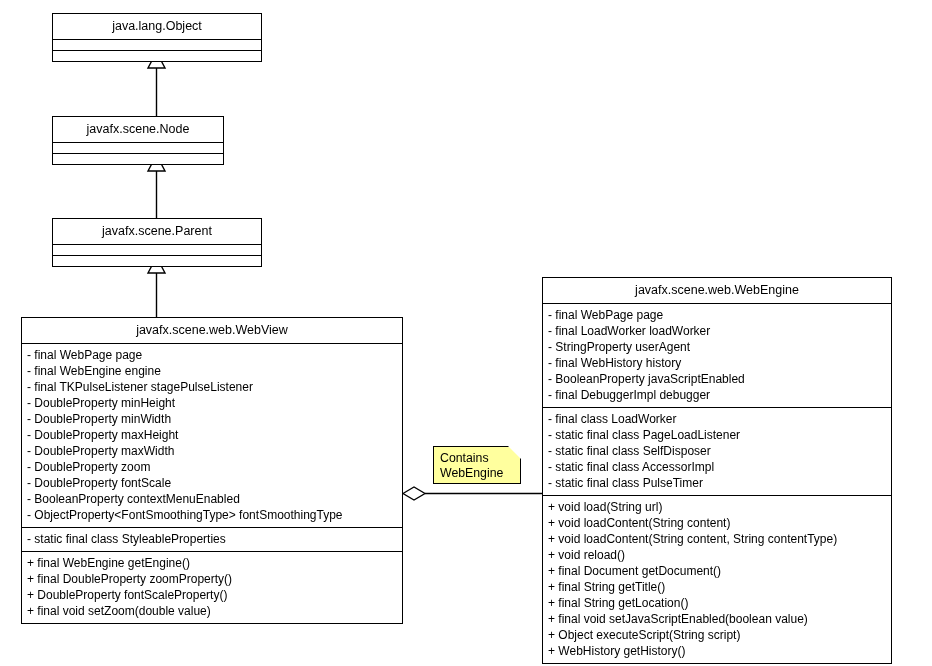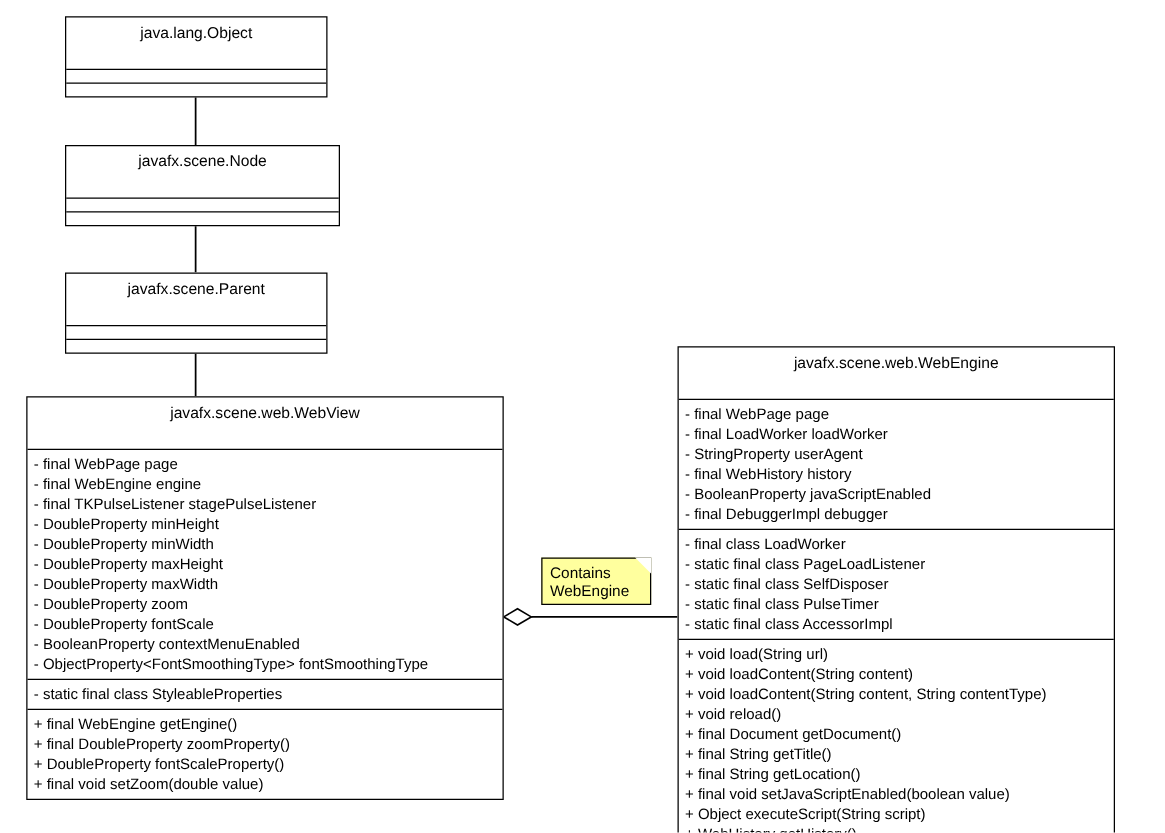--- a/index.html
+++ b/index.html
@@ -26,21 +26,21 @@
     position: absolute;
     box-sizing: border-box;
     border: 1px solid #000000;
     background: #ffffff;
     z-index: 3;
   }
   .uml-title {
     text-align: center;
     font-size: 12.5px;
     line-height: 14px;
-    padding: 5px 4px 22px 4px;
+    padding: 5px 4px 6px 4px;
     border-bottom: 1px solid #000000;
     white-space: nowrap;
   }
   .uml-compartment {
     border-bottom: 1px solid #000000;
     padding: 3px 5px 4px 5px;
   }
   .uml-compartment.last {
     border-bottom: none;
   }
@@ -120,21 +120,21 @@
     <polygon points="403,493.5 414,487 425,493.5 414,500" fill="#ffffff" stroke="#000" stroke-width="1.3"></polygon>
   </g>
 </svg>
 
 <div class="uml-class" id="cls-object" style="left: 52px; top: 13px; width: 210px;">
   <div class="uml-title">java.lang.Object</div>
   <div class="uml-compartment empty"></div>
   <div class="uml-compartment empty last"></div>
 </div>
 
-<div class="uml-class" id="cls-node" style="left: 52px; top: 116px; width: 220px;">
+<div class="uml-class" id="cls-node" style="left: 52px; top: 116px; width: 172px;">
   <div class="uml-title">javafx.scene.Node</div>
   <div class="uml-compartment empty"></div>
   <div class="uml-compartment empty last"></div>
 </div>
 
 <div class="uml-class" id="cls-parent" style="left: 52px; top: 218px; width: 210px;">
   <div class="uml-title">javafx.scene.Parent</div>
   <div class="uml-compartment empty"></div>
   <div class="uml-compartment empty last"></div>
 </div>
@@ -172,22 +172,22 @@
       <div class="uml-row">- final LoadWorker loadWorker</div>
       <div class="uml-row">- StringProperty userAgent</div>
       <div class="uml-row">- final WebHistory history</div>
       <div class="uml-row">- BooleanProperty javaScriptEnabled</div>
       <div class="uml-row">- final DebuggerImpl debugger</div>
     </div>
   <div class="uml-compartment">
       <div class="uml-row">- final class LoadWorker</div>
       <div class="uml-row">- static final class PageLoadListener</div>
       <div class="uml-row">- static final class SelfDisposer</div>
+      <div class="uml-row">- static final class AccessorImpl</div>
       <div class="uml-row">- static final class PulseTimer</div>
-      <div class="uml-row">- static final class AccessorImpl</div>
     </div>
   <div class="uml-compartment last">
       <div class="uml-row">+ void load(String url)</div>
       <div class="uml-row">+ void loadContent(String content)</div>
       <div class="uml-row">+ void loadContent(String content, String contentType)</div>
       <div class="uml-row">+ void reload()</div>
       <div class="uml-row">+ final Document getDocument()</div>
       <div class="uml-row">+ final String getTitle()</div>
       <div class="uml-row">+ final String getLocation()</div>
       <div class="uml-row">+ final void setJavaScriptEnabled(boolean value)</div>

